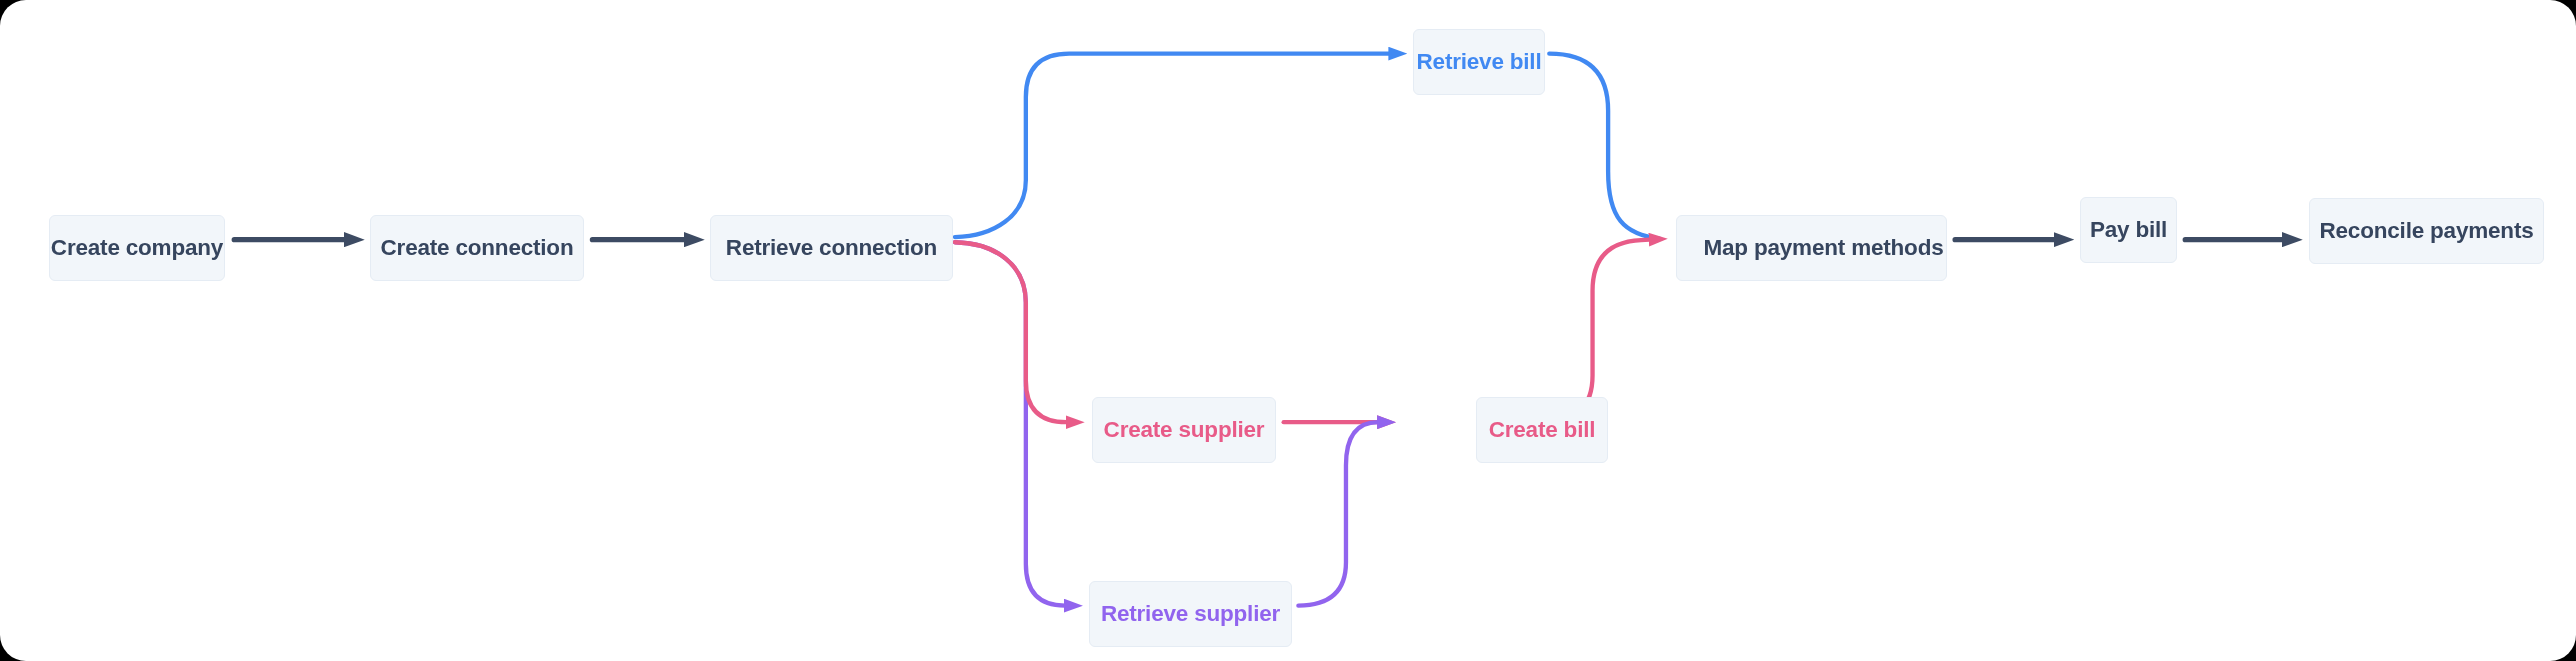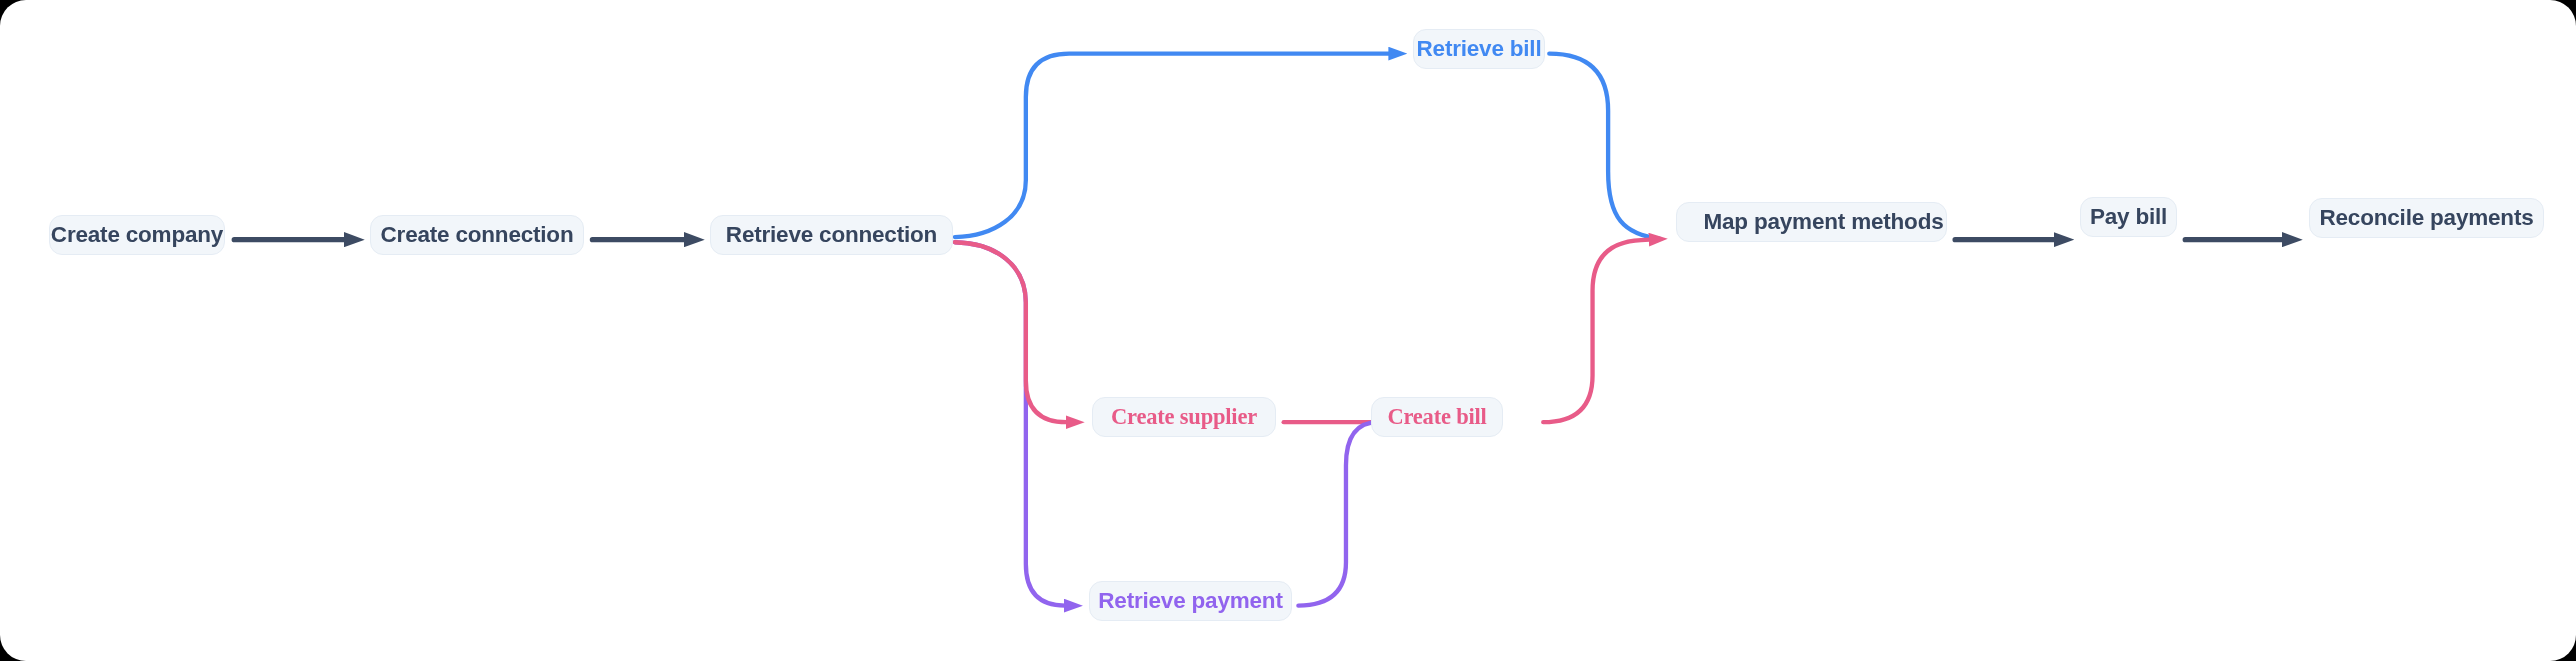--- a/index.html
+++ b/index.html
@@ -9,40 +9,40 @@
   .edge{fill:none;stroke-width:5px;stroke-linecap:round;}
   .edge.slate{stroke:var(--arrow_slate,#3d4b63);stroke-width:6px;}
   .edge.blue{stroke:var(--blue,#4189f2);}
   .edge.pink{stroke:var(--pink,#e85b88);}
   .edge.purple{stroke:var(--purple,#9164ee);}
   .mk-slate{fill:var(--arrow_slate,#3d4b63);}
   .mk-blue{fill:var(--blue,#4189f2);}
   .mk-pink{fill:var(--pink,#e85b88);}
   .mk-purple{fill:var(--purple,#9164ee);}
   .node{
-    position:absolute;box-sizing:border-box;height:40px;
+    position:absolute;box-sizing:border-box;height:66px;
     display:flex;align-items:center;justify-content:center;
     background:var(--node_fill,#f2f6fa);
     border:1.7px solid var(--node_border,#e5ecf4);
-    border-radius:13px;
+    border-radius:6px;
     font-size:22.5px;font-weight:700;letter-spacing:-0.2px;white-space:nowrap;
     color:var(--slate,#36455e);
   }
   .node.blue{color:var(--blue,#4189f2);}
-  .node.pink{color:var(--pink,#e85b88);font-family:Liberation Serif, serif;}
+  .node.pink{color:var(--pink,#e85b88);}
   .node.purple{color:var(--purple,#9164ee);}
   
   #n0{left:49px;  top:215px; width:176px;}
   #n1{left:370px; top:215px; width:214px;}
   #n2{left:710px; top:215px; width:243px;}
   #n3{left:1413px;top:28.6px;  width:132px;}
   #n4{left:1092px;top:397px; width:184px;}
-  #n5{left:1371px;top:397px; width:132px;}
+  #n5{left:1476px;top:397px; width:132px;}
   #n6{left:1089px;top:581px; width:203px;}
-  #n7{left:1676px;top:202px; width:271px;padding-left:24px;}
+  #n7{left:1676px;top:215px; width:271px;padding-left:24px;}
   #n8{left:2080px;top:197px; width:97px;}
   #n9{left:2309px;top:198px; width:235px;}
 </style>
 </head>
 <body>
 
 <div class="stage">
   <div class="canvas">
 
     <svg class="edges" viewBox="0 0 2976 764" xmlns="http://www.w3.org/2000/svg">
@@ -80,20 +80,20 @@
 
       <path class="edge pink" marker-end="url(#ah-pink)" d="M 1783 488 Q 1840 488, 1840 434 L 1840 336 Q 1840 280, 1896 277.5 L 1906 277"></path>
     </svg>
 
     <div id="n1" class="node">Create connection</div>
     <div id="n0" class="node">Create company</div>
     <div id="n2" class="node">Retrieve connection</div>
     <div id="n3" class="node blue">Retrieve bill</div>
     <div id="n4" class="node pink">Create supplier</div>
     <div id="n5" class="node pink">Create bill</div>
-    <div id="n6" class="node purple">Retrieve payment</div>
+    <div id="n6" class="node purple">Retrieve supplier</div>
     <div id="n7" class="node">Map payment methods</div>
     <div id="n8" class="node">Pay bill</div>
     <div id="n9" class="node">Reconcile payments</div>
 
   </div>
 </div>
 
 
 </body></html>

